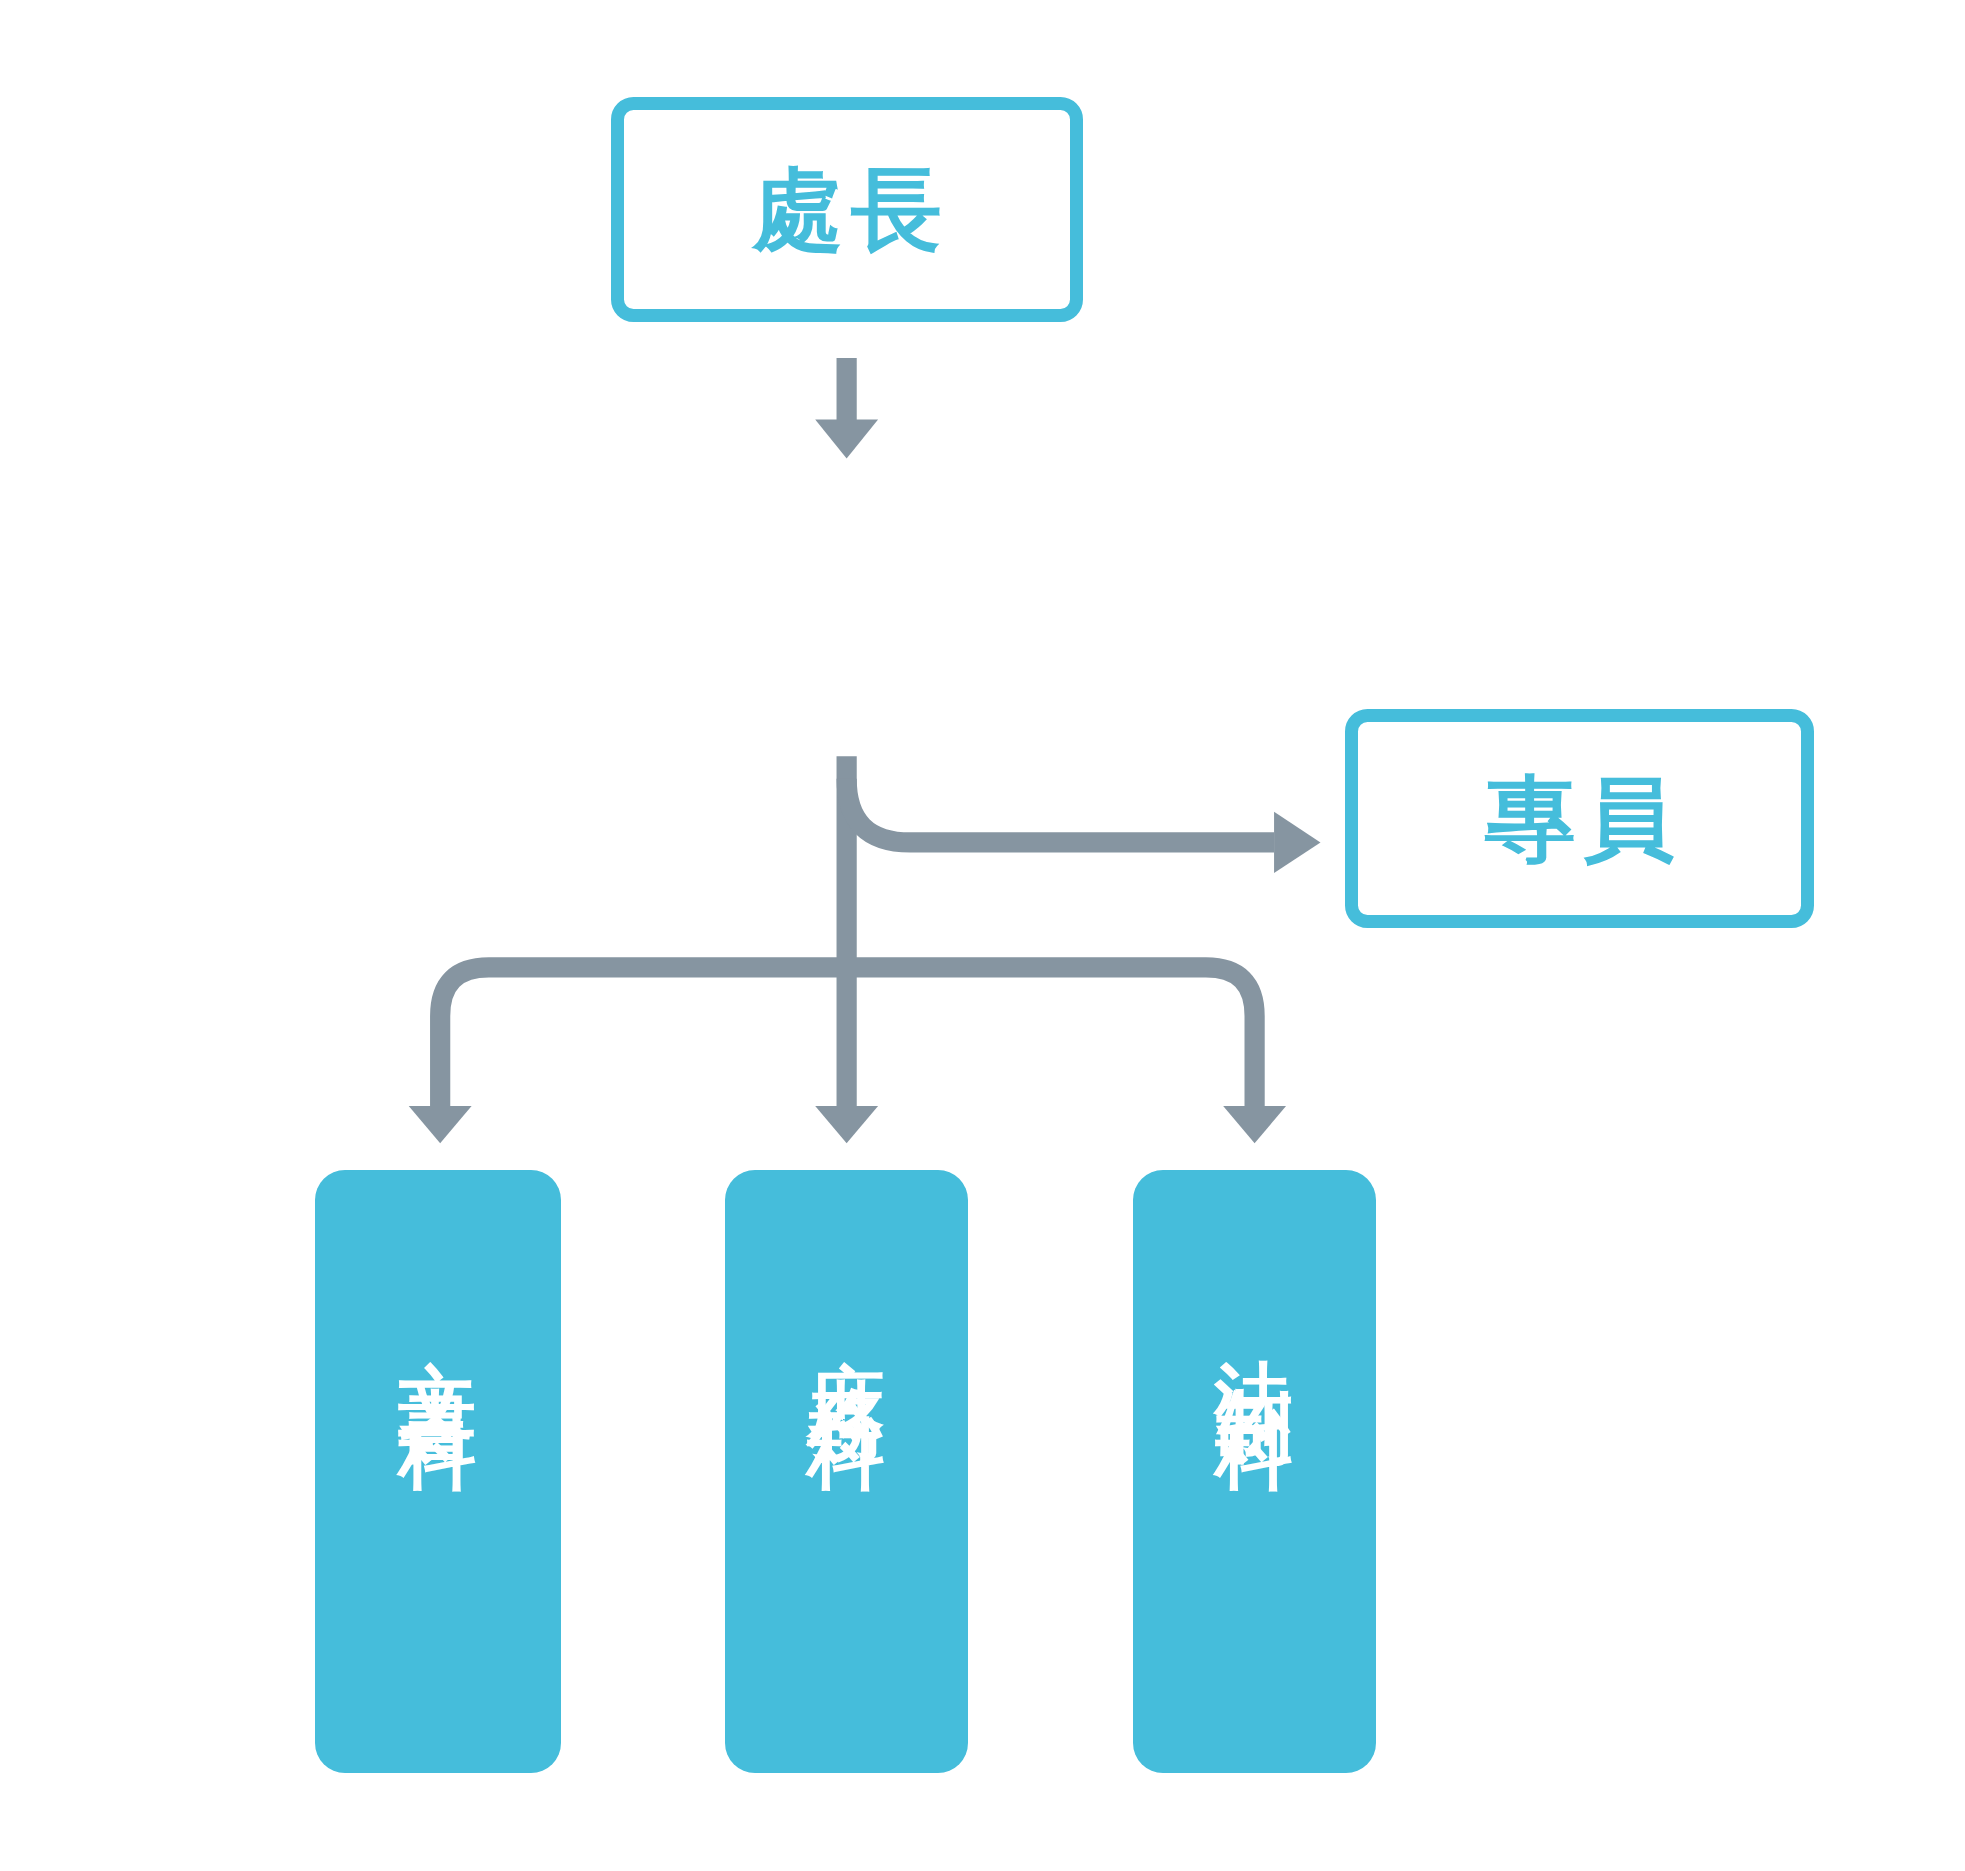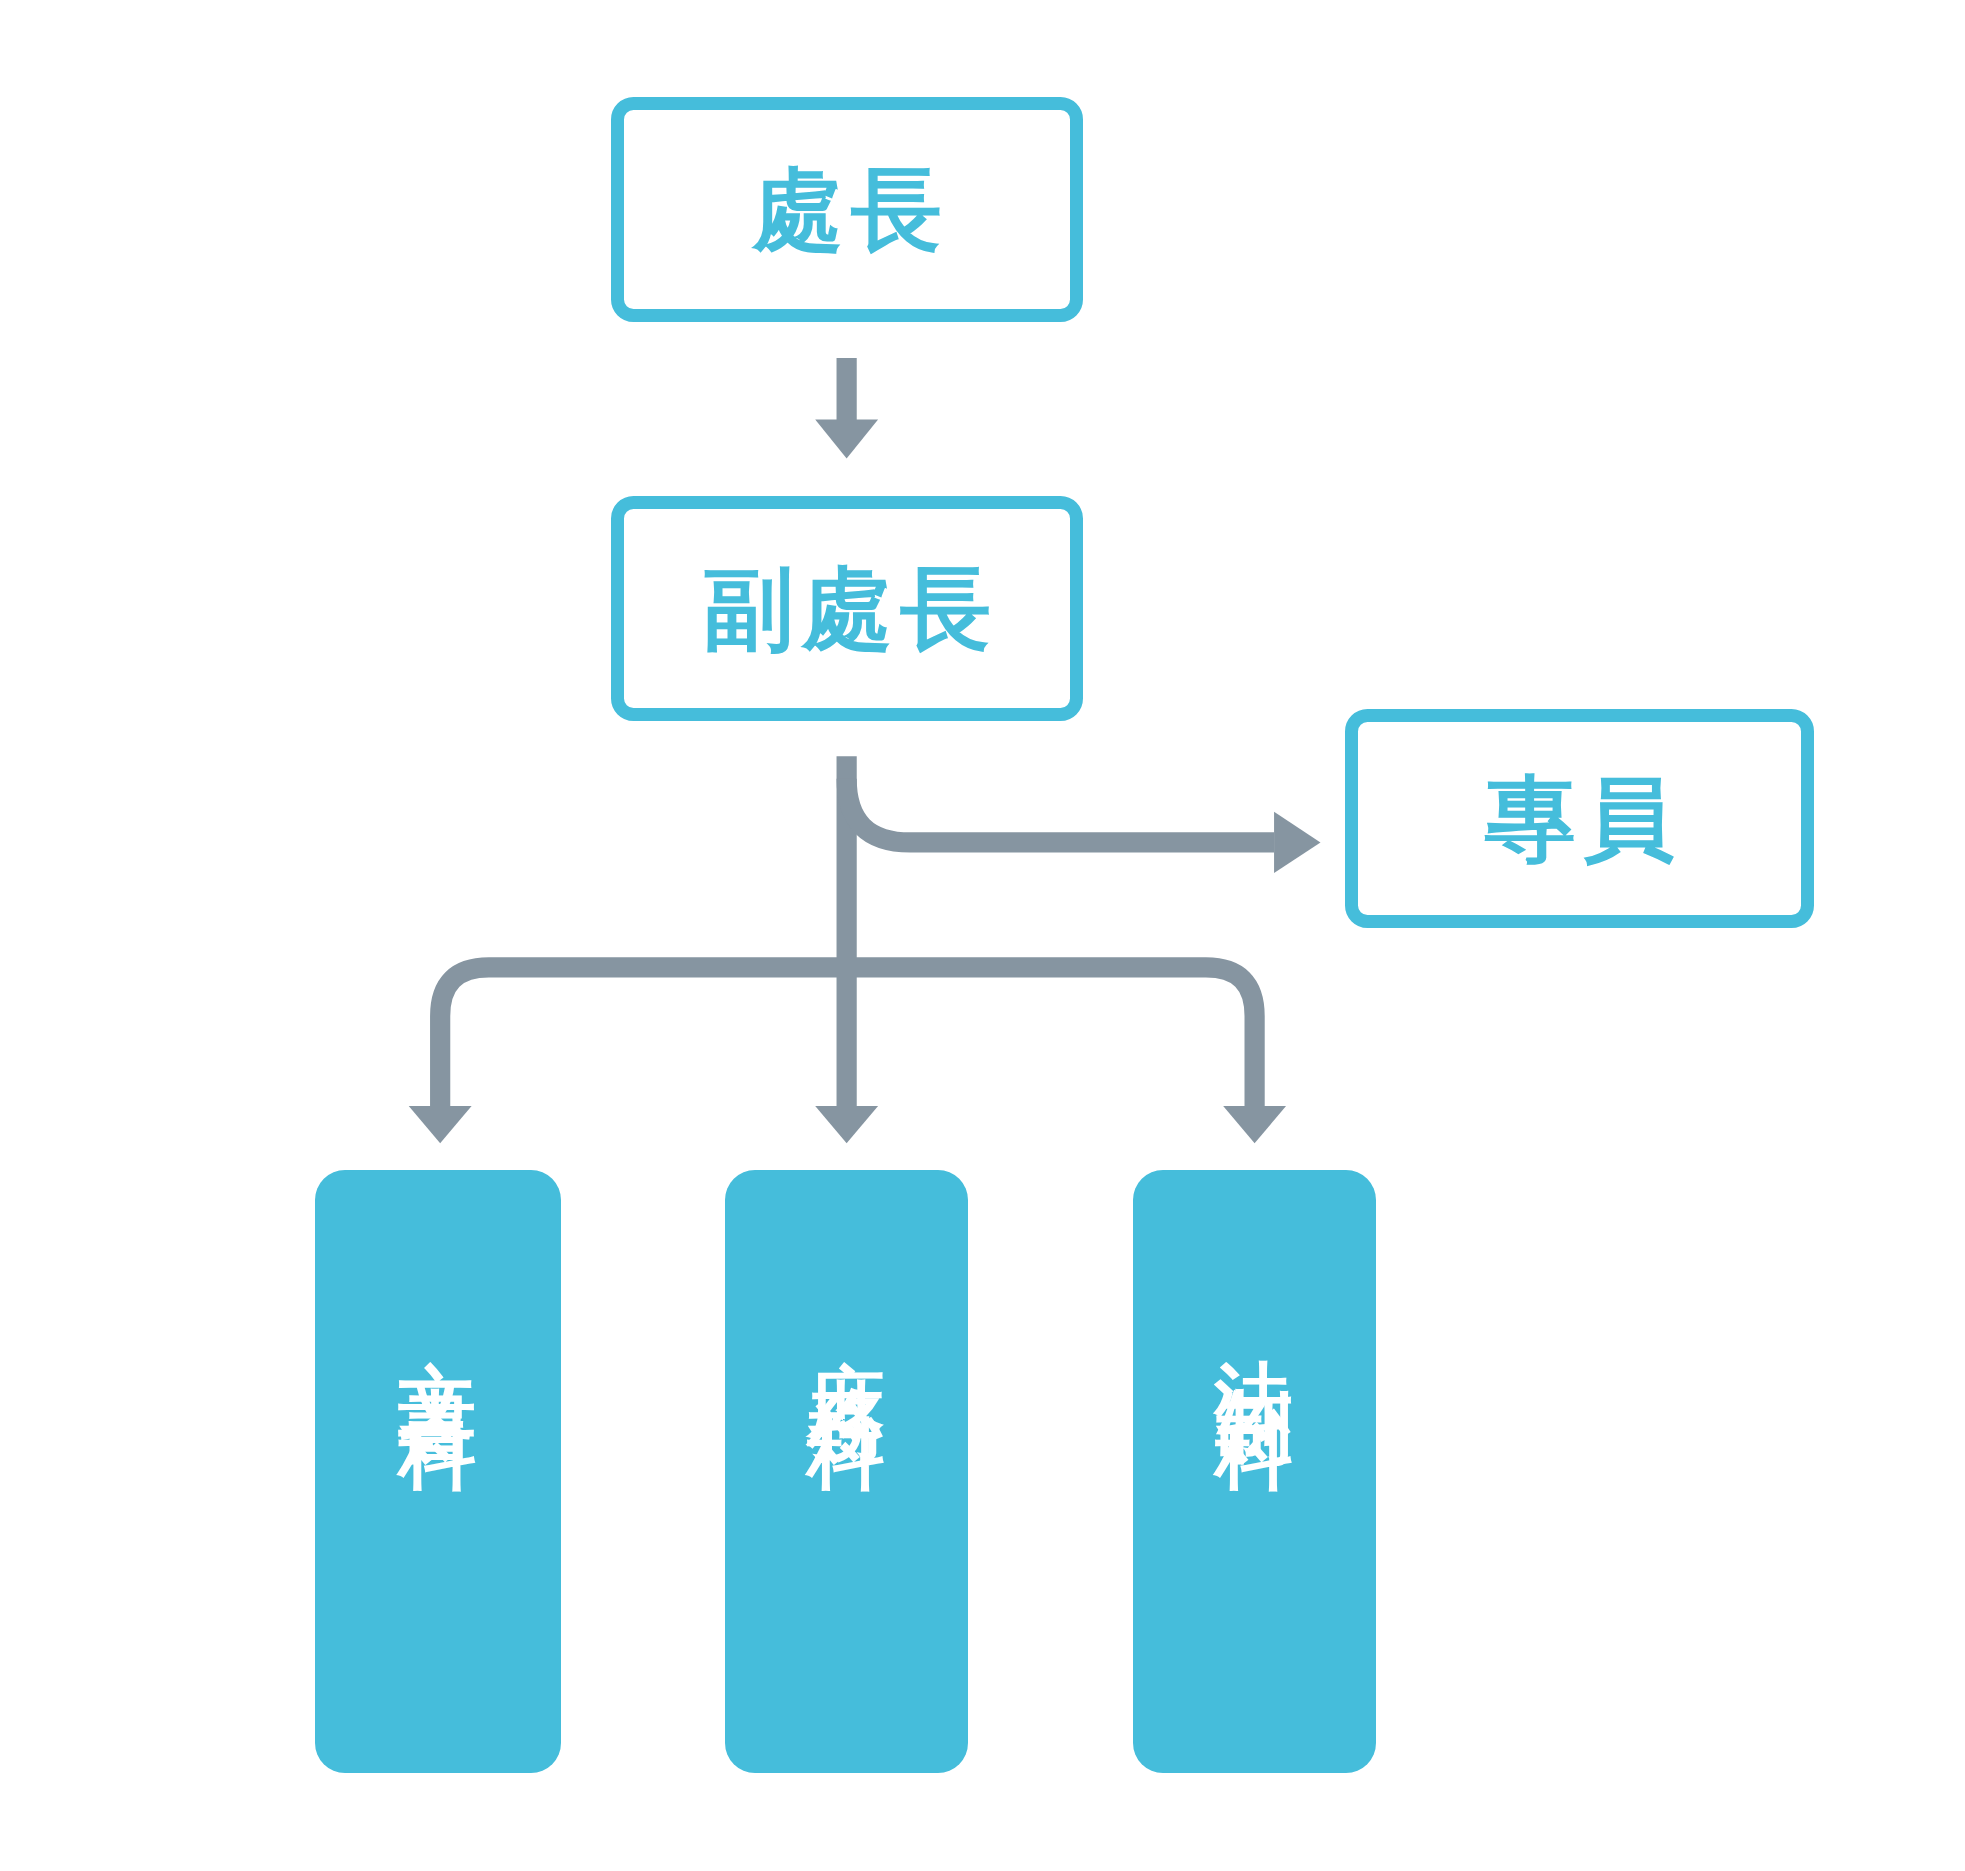--- a/index.html
+++ b/index.html
@@ -92,23 +92,20 @@
 
     <path class="line" d="M588 1479 V1357 Q588 1292 653 1292 H1611 Q1676 1292 1676 1357 V1479"></path>
     <polygon class="head" points="546,1477 630,1477 588,1527"></polygon>
     <polygon class="head" points="1634,1477 1718,1477 1676,1527"></polygon>
   </svg>
 
   <div class="node outlined node-director">
     <span class="h-label">處長</span>
   </div>
 
-  <div class="node outlined node-deputy">
-    <span class="h-label">副處長</span>
-  </div>
 
   <div class="node outlined node-specialist">
     <span class="h-label">專員</span>
   </div>
 
   <div class="node filled node-documents">
     <span class="v-label">文書科</span>
   </div>
 
   <div class="node filled node-general">

